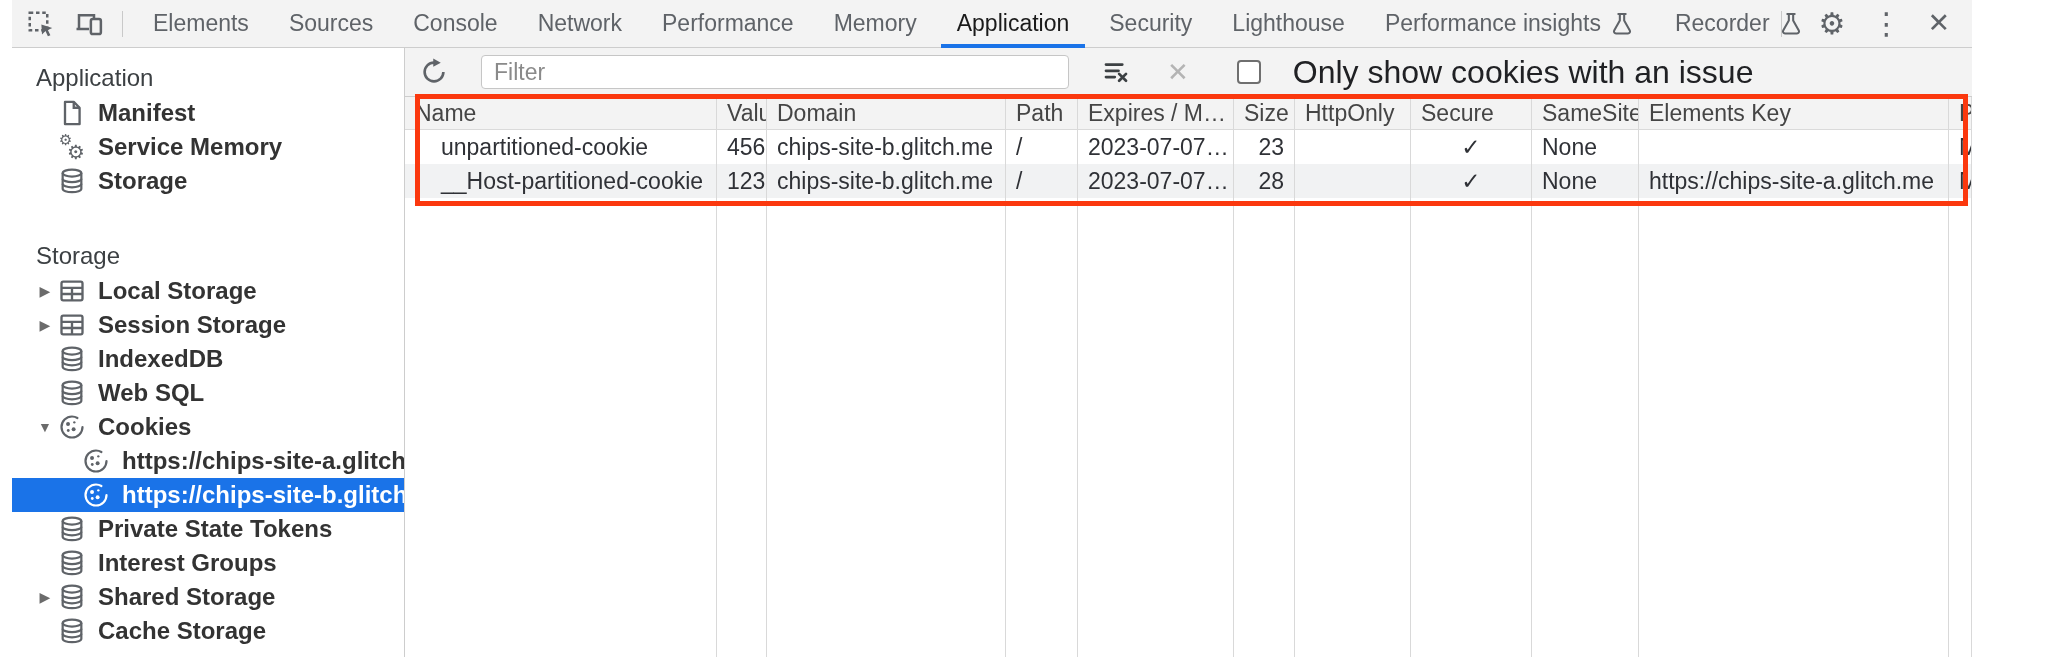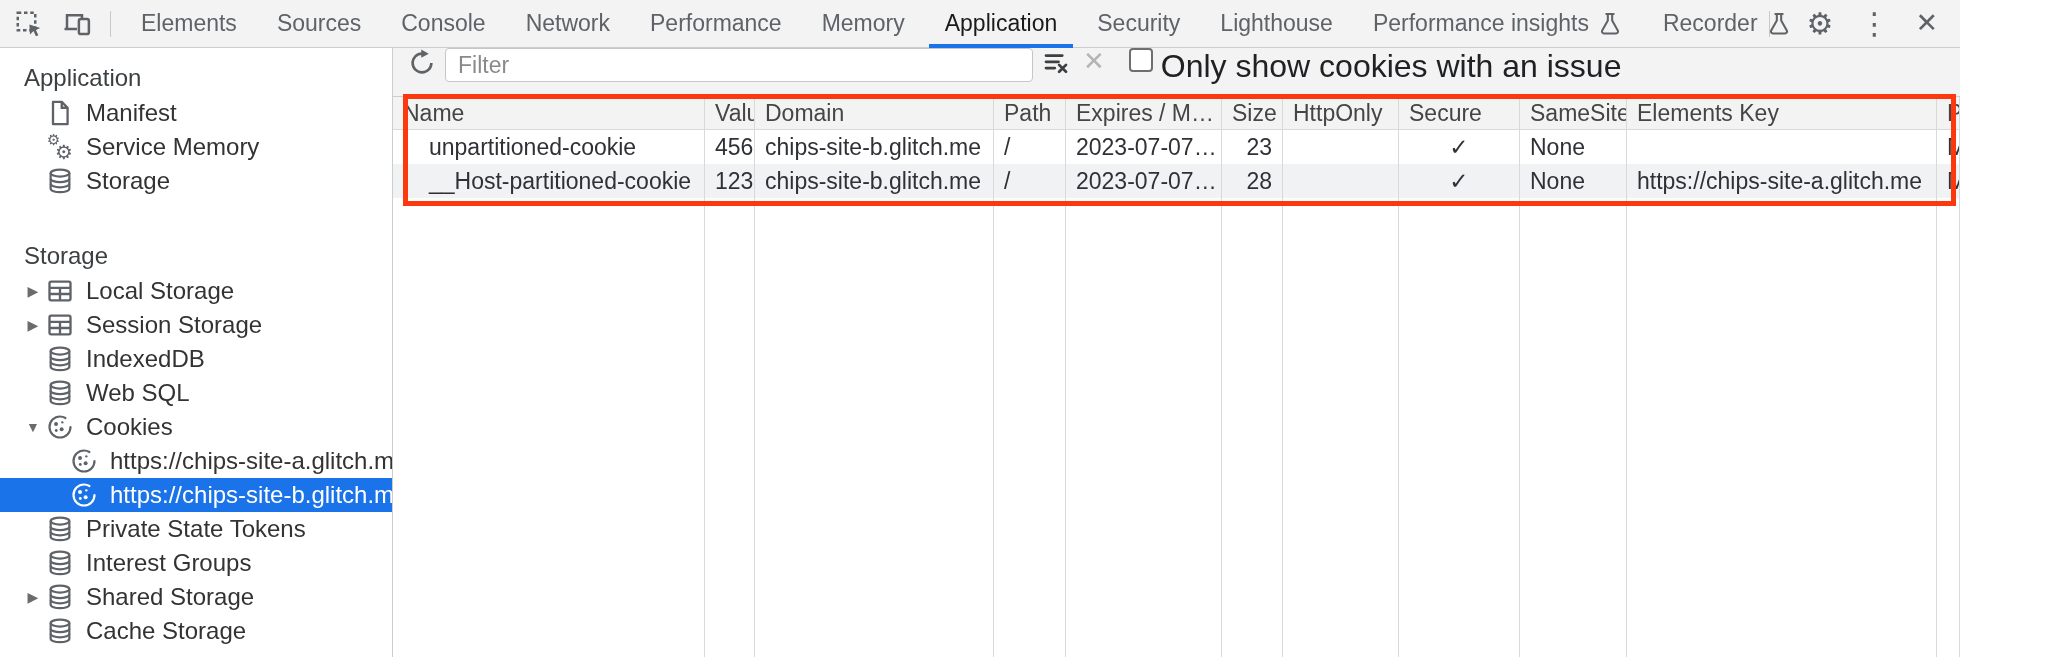--- a/index.html
+++ b/index.html
@@ -7,21 +7,21 @@
     --red:#fb380e;
     --bar-bg:#f3f3f3;
     --border:#cdcdcd;
     --grid-line:#d9d9d9;
     --icon:#5f6368;
     --txt:#333333;
     --stripe:#f1f2f3;
   }
   *{box-sizing:border-box;margin:0;padding:0}
   body{font-family:"Liberation Sans","DejaVu Sans",sans-serif;background:#fff;}
-  .app{width:1960px;height:657px;overflow:hidden;position:relative;background:#fef9c3;color:var(--txt);}
+  .app{width:1960px;height:657px;overflow:hidden;position:relative;background:#fef9c3;color:var(--txt);margin-left:12px;}
 
   
   .topbar{height:48px;background:var(--bar-bg);border-bottom:1px solid var(--border);
           display:flex;align-items:stretch;}
   .tb-icons{display:flex;align-items:center;padding:0 8px 0 14px;gap:18px;}
   .tb-sep{width:1px;height:26px;background:#c9c9c9;align-self:center;margin:0 10px;}
   .tabs{display:flex;align-items:stretch;flex:1;min-width:0;}
   .tab{display:flex;align-items:center;gap:8px;padding:0 20px;font-size:23px;color:var(--icon);
        position:relative;white-space:nowrap;cursor:default;}
   .tab.active{color:#1a1a1a;}
@@ -36,33 +36,33 @@
 
   
   .body{display:flex;height:609px;}
   .sidebar{width:393px;border-right:1px solid var(--border);background:#fff;overflow:hidden;flex:none;}
   .section-title{height:36px;line-height:36px;padding-left:24px;font-size:24px;color:#3c4043;}
   .sec1{margin-top:12px;}
   .sec2{margin-top:40px;}
   .item{height:34px;display:flex;align-items:center;font-size:24px;color:var(--txt);cursor:default;}
   .item .tw{width:26px;margin-left:20px;flex:none;text-align:center;font-size:14px;color:#6b6b6b;}
   .item svg.ic, .item .ic{width:28px;height:28px;flex:none;color:var(--icon);margin-right:12px;}
-  .item .lbl{white-space:nowrap;overflow:hidden;}
+  .item .lbl{white-space:nowrap;overflow:hidden;font-weight:bold;}
   .item.child{padding-left:24px;}
   .item.selected{background:var(--blue);color:#fff;}
   .item.selected svg.ic{color:#fff;}
   .sw{position:relative;display:inline-block;}
   .sw .g{position:absolute;color:var(--icon);line-height:1;}
   .sw .g.a{font-size:15px;left:1px;top:-1px;}
   .sw .g.b{font-size:20px;left:9px;top:9px;}
 
   
   .main{flex:1;min-width:0;position:relative;display:flex;flex-direction:column;background:#fff;}
   .cookie-toolbar{height:49px;background:var(--bar-bg);border-bottom:1px solid var(--border);
-                  display:flex;align-items:flex-start;gap:8px;padding:0 14px;flex:none;}
+                  display:flex;align-items:center;gap:32px;padding:0 14px;flex:none;}
   svg.tbtn{width:30px;height:30px;color:var(--icon);flex:none;}
   .filter-input{width:588px;height:34px;border:1px solid #c6c6c6;border-radius:4px;background:#fff;
                 font-size:23px;padding:0 12px;color:#202124;outline:none;font-family:inherit;}
   .filter-input::placeholder{color:#8a8a8a;}
   .clear-x{font-size:26px;color:#b4b4b4;line-height:1;margin-left:4px;}
   .cb{width:24px;height:24px;border:2px solid #6f6f6f;border-radius:4px;background:#fff;flex:none;margin-left:16px;}
   .cb-label{font-size:32px;color:#202124;white-space:nowrap;}
 
   
   .table{flex:1;display:flex;flex-direction:column;min-height:0;}

